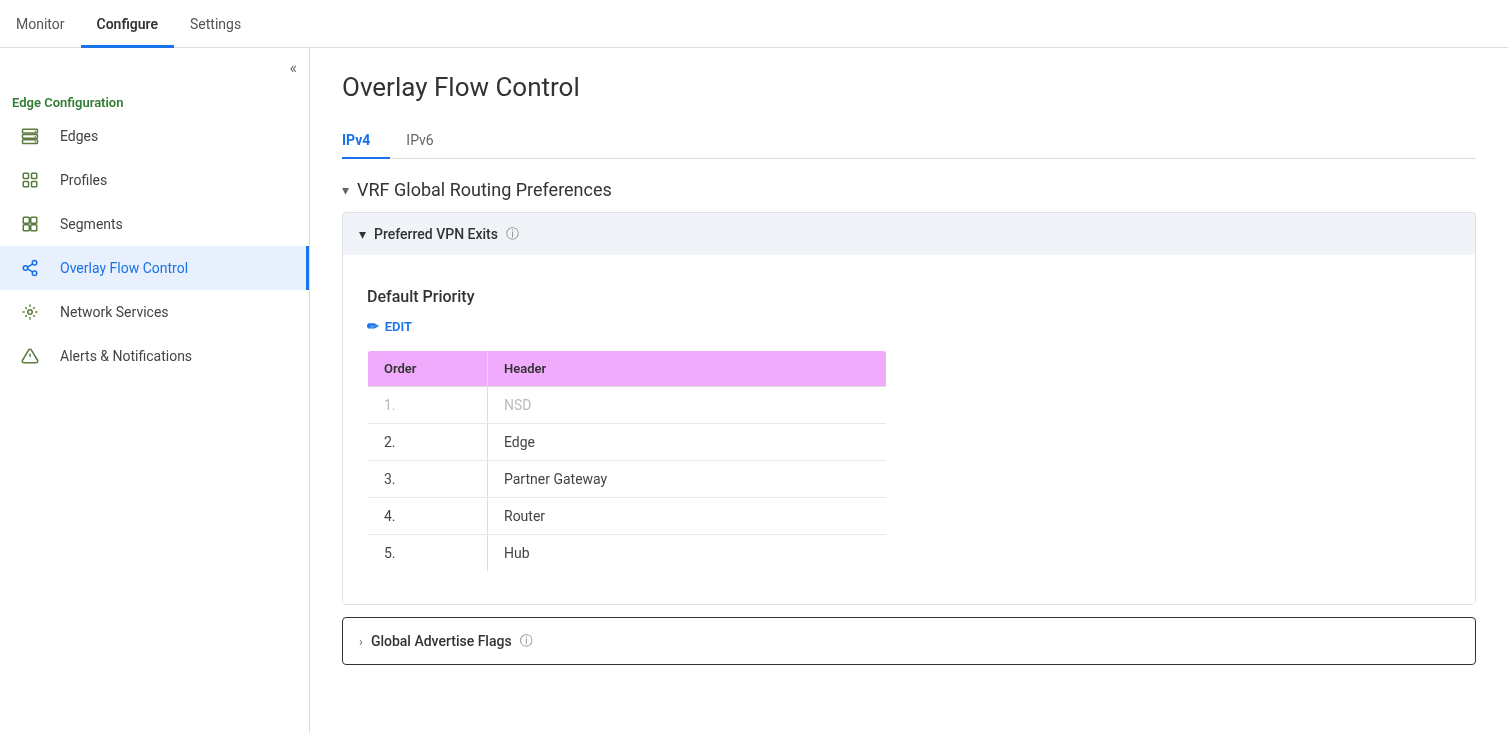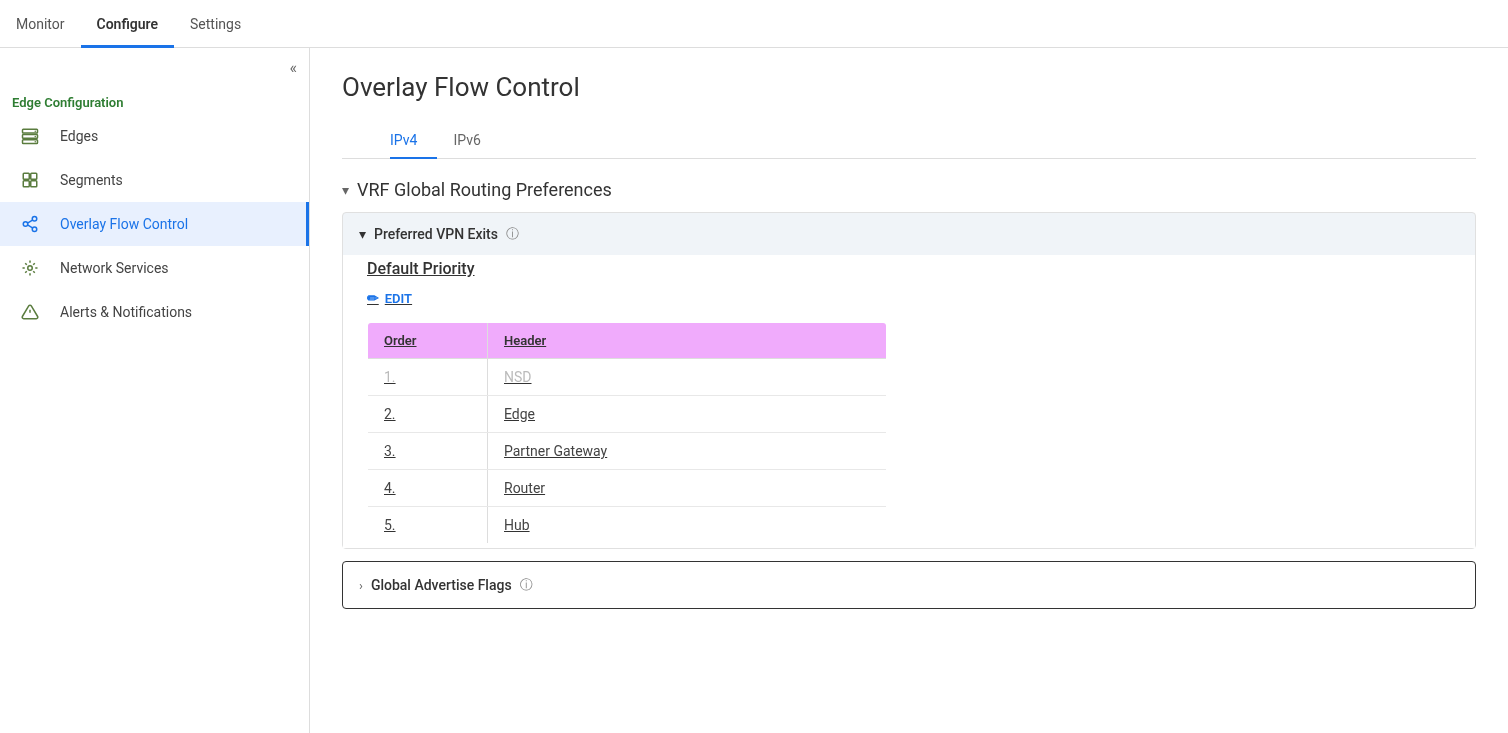--- a/index.html
+++ b/index.html
@@ -122,22 +122,21 @@
     .tab {
       padding: 10px 20px 10px 0;
       margin-right: 16px;
       cursor: pointer;
       font-size: 14px;
       color: #666;
       position: relative;
     }
     .tab.active {
       color: #1a73e8;
-      font-weight: 400;
-      margin-left: 48px;
+      font-weight: 700;
     }
     .tab.active::after {
       content: '';
       position: absolute;
       bottom: -1px;
       left: 0;
       right: 0;
       height: 2px;
       background: #1a73e8;
     }
@@ -177,22 +176,21 @@
       font-weight: 500;
       color: #333;
       cursor: pointer;
     }
     .subsection-header .info-icon {
       color: #888;
       font-size: 13px;
     }
     .subsection-body {
       background: #fff;
-      padding: 4px 24px;
-      text-decoration: underline;
+      padding: 32px 24px;
     }
     .subsection-title {
       font-size: 16px;
       font-weight: 500;
       color: #333;
       margin-bottom: 12px;
     }
     .edit-btn {
       display: flex;
       align-items: center;
@@ -285,20 +283,31 @@
             <rect x="2" y="10" width="20" height="5" rx="1"></rect>
             <rect x="2" y="17" width="20" height="5" rx="1"></rect>
           <circle cx="19" cy="5.5" r="1" fill="currentColor" stroke="none"></circle>
           <circle cx="19" cy="12.5" r="1" fill="currentColor" stroke="none"></circle>
           <circle cx="19" cy="19.5" r="1" fill="currentColor" stroke="none"></circle>
         </svg>
       </span>
       <span>Edges</span>
     </div>
 
+    <div class="sidebar-item">
+      <span class="sidebar-icon">
+        <svg width="18" height="18" viewBox="0 0 24 24" fill="none" stroke="currentColor" stroke-width="2">
+          <rect x="3" y="3" width="7" height="7" rx="1"></rect>
+            <rect x="14" y="3" width="7" height="7" rx="1"></rect>
+          <rect x="3" y="14" width="7" height="7" rx="1"></rect>
+            <rect x="14" y="14" width="7" height="7" rx="1"></rect>
+        </svg>
+      </span>
+      <span>Profiles</span>
+    </div>
 
 
     <div class="sidebar-item">
       <span class="sidebar-icon">
         <svg width="18" height="18" viewBox="0 0 24 24" fill="none" stroke="currentColor" stroke-width="2">
           <rect x="3" y="3" width="8" height="8" rx="1"></rect>
             <rect x="13" y="3" width="8" height="8" rx="1"></rect>
           <rect x="3" y="13" width="8" height="8" rx="1"></rect>
             <rect x="13" y="13" width="8" height="8" rx="1"></rect>
         </svg>

